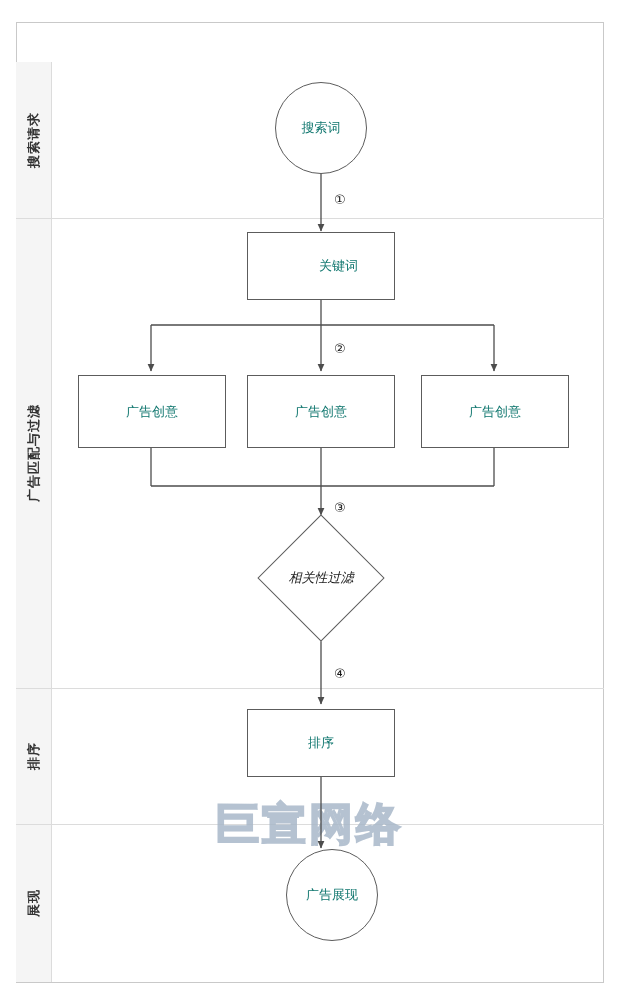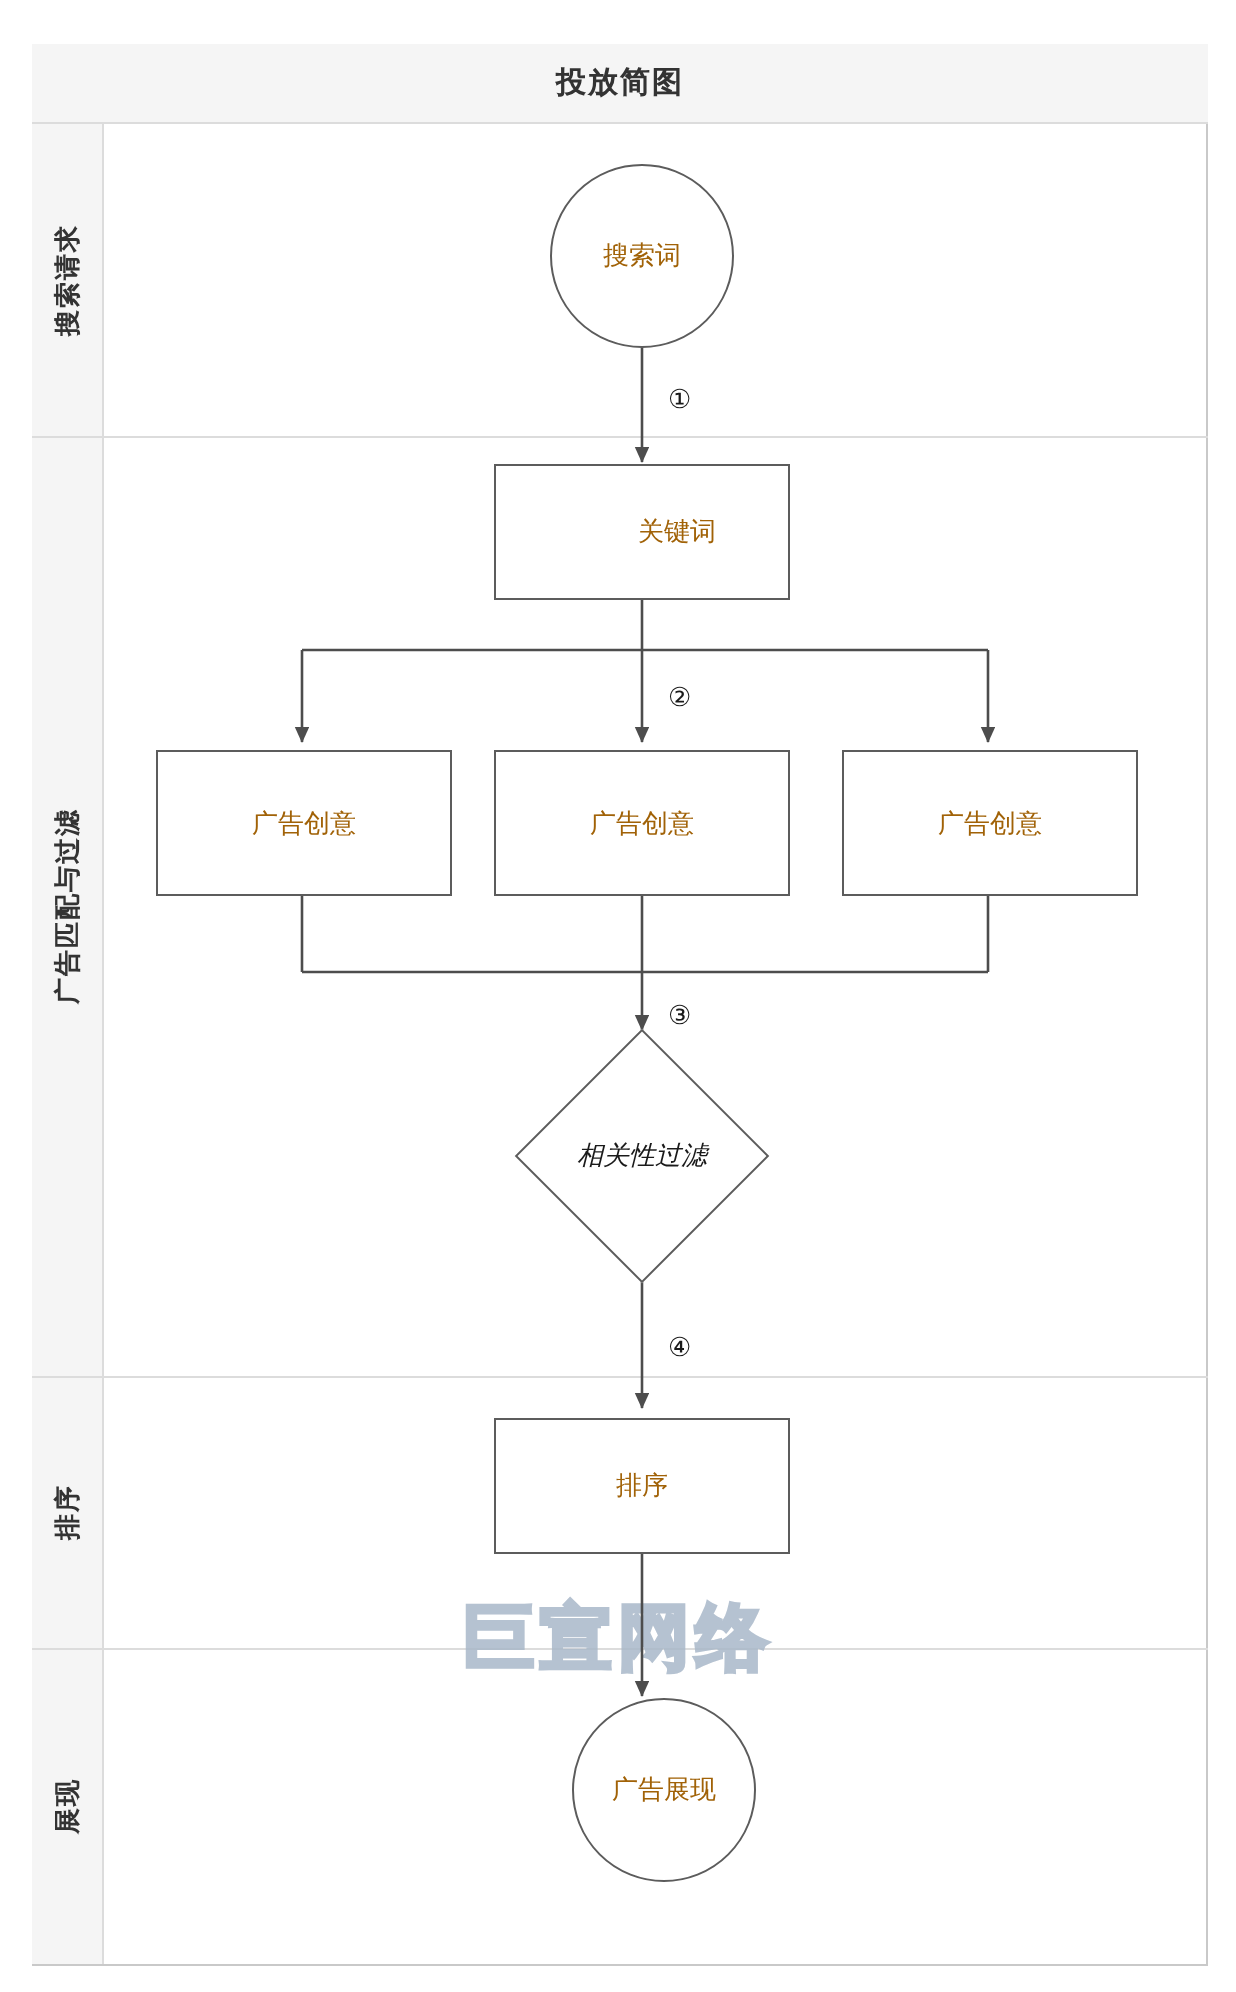--- a/index.html
+++ b/index.html
@@ -82,39 +82,39 @@
     letter-spacing: 1px;
   }
 
   
   .watermark {
     position: absolute;
     left: 0;
     top: 795px;
     width: 618px;
     text-align: center;
-    font-size: 36px;
+    font-size: 44px;
     font-weight: bold;
     letter-spacing: 3px;
     color: rgba(255,255,255,0);
     -webkit-text-stroke: 2px #a9b8c9;
     opacity: 0.85;
     pointer-events: none;
     user-select: none;
   }
 
   
   .node {
     position: absolute;
     box-sizing: border-box;
     display: flex;
     align-items: center;
     justify-content: center;
     background: #ffffff;
-    color: #a16207;
+    color: #0f766e;
     font-size: 13px;
   }
   .node-rect {
     border: 1px solid #5c5c5c;
   }
   .node-circle {
     border: 1px solid #5c5c5c;
     border-radius: 50%;
   }
   .node-diamond-wrap {
@@ -165,23 +165,20 @@
     white-space: nowrap;
   }
 </style>
 </head>
 <body>
 
 <div id="diagram-root">
 
   <div class="frame"></div>
 
-  <div class="title-bar">
-    <span class="title-text">投放简图</span>
-  </div>
 
   <div class="lane-head" style="top:62px; height:156px;">
     <span class="lane-head-label">搜索请求</span>
   </div>
   <div class="lane-head" style="top:218px; height:470px;">
     <span class="lane-head-label">广告匹配与过滤</span>
   </div>
   <div class="lane-head" style="top:688px; height:136px;">
     <span class="lane-head-label">排序</span>
   </div>

